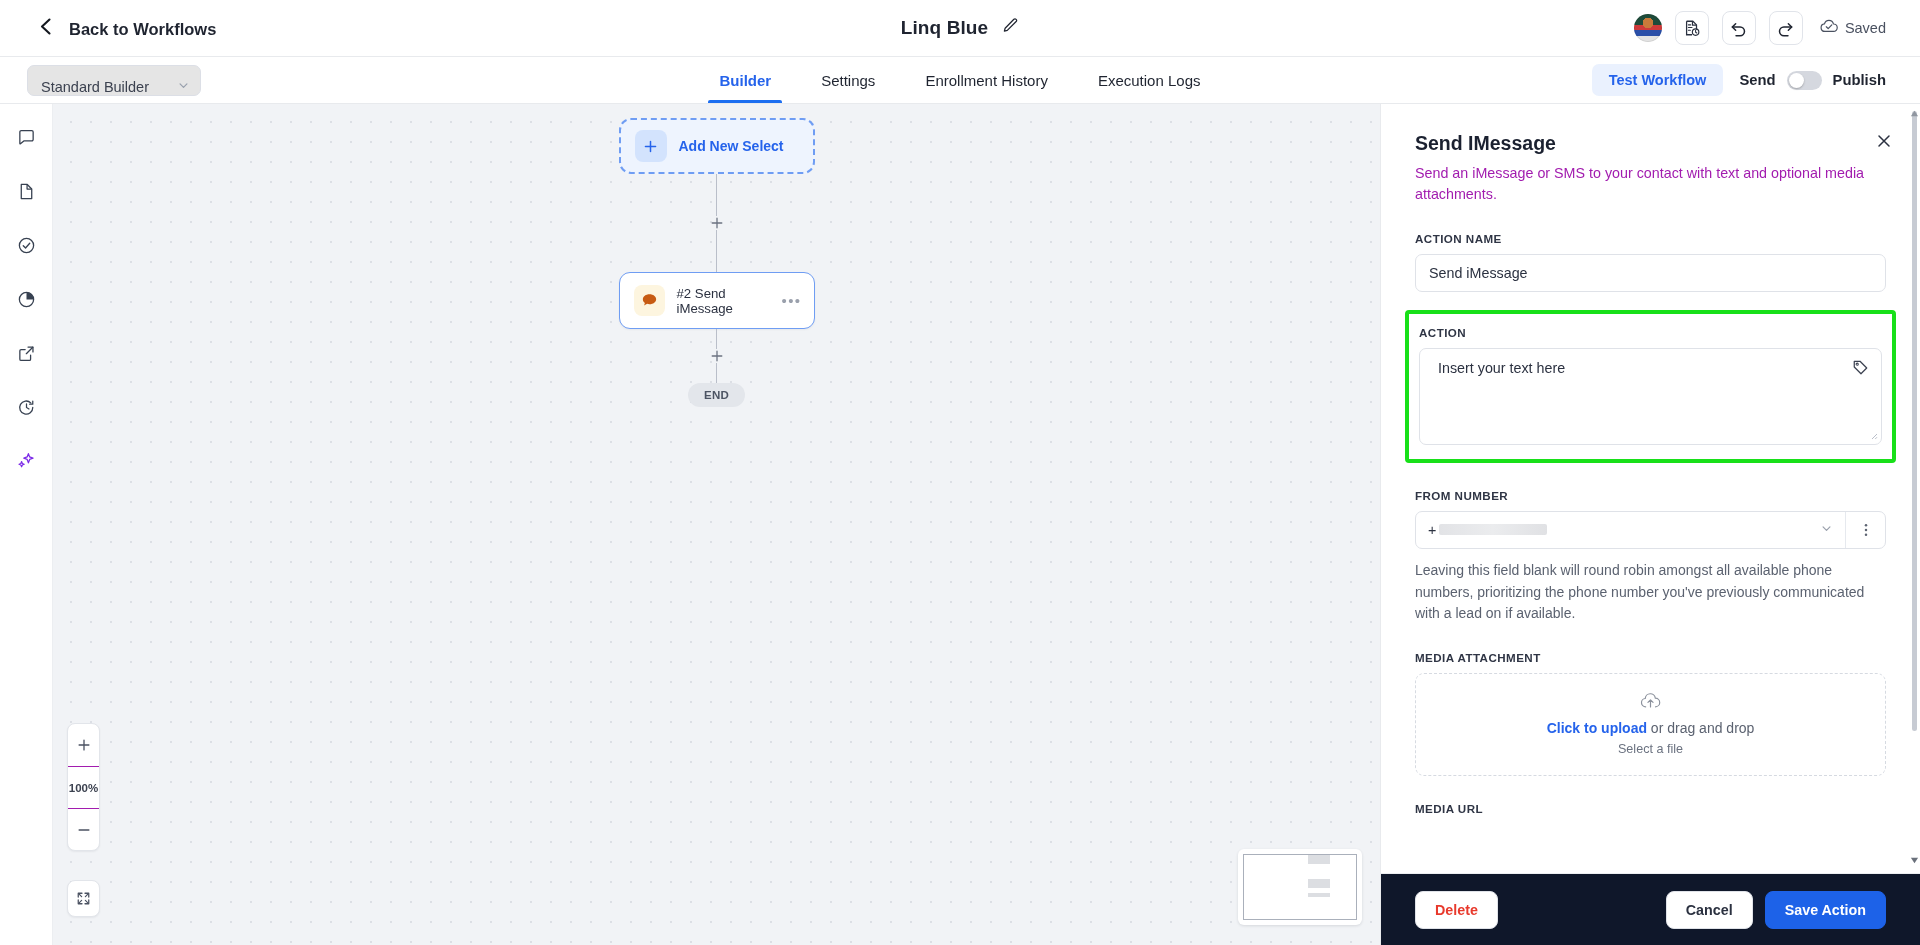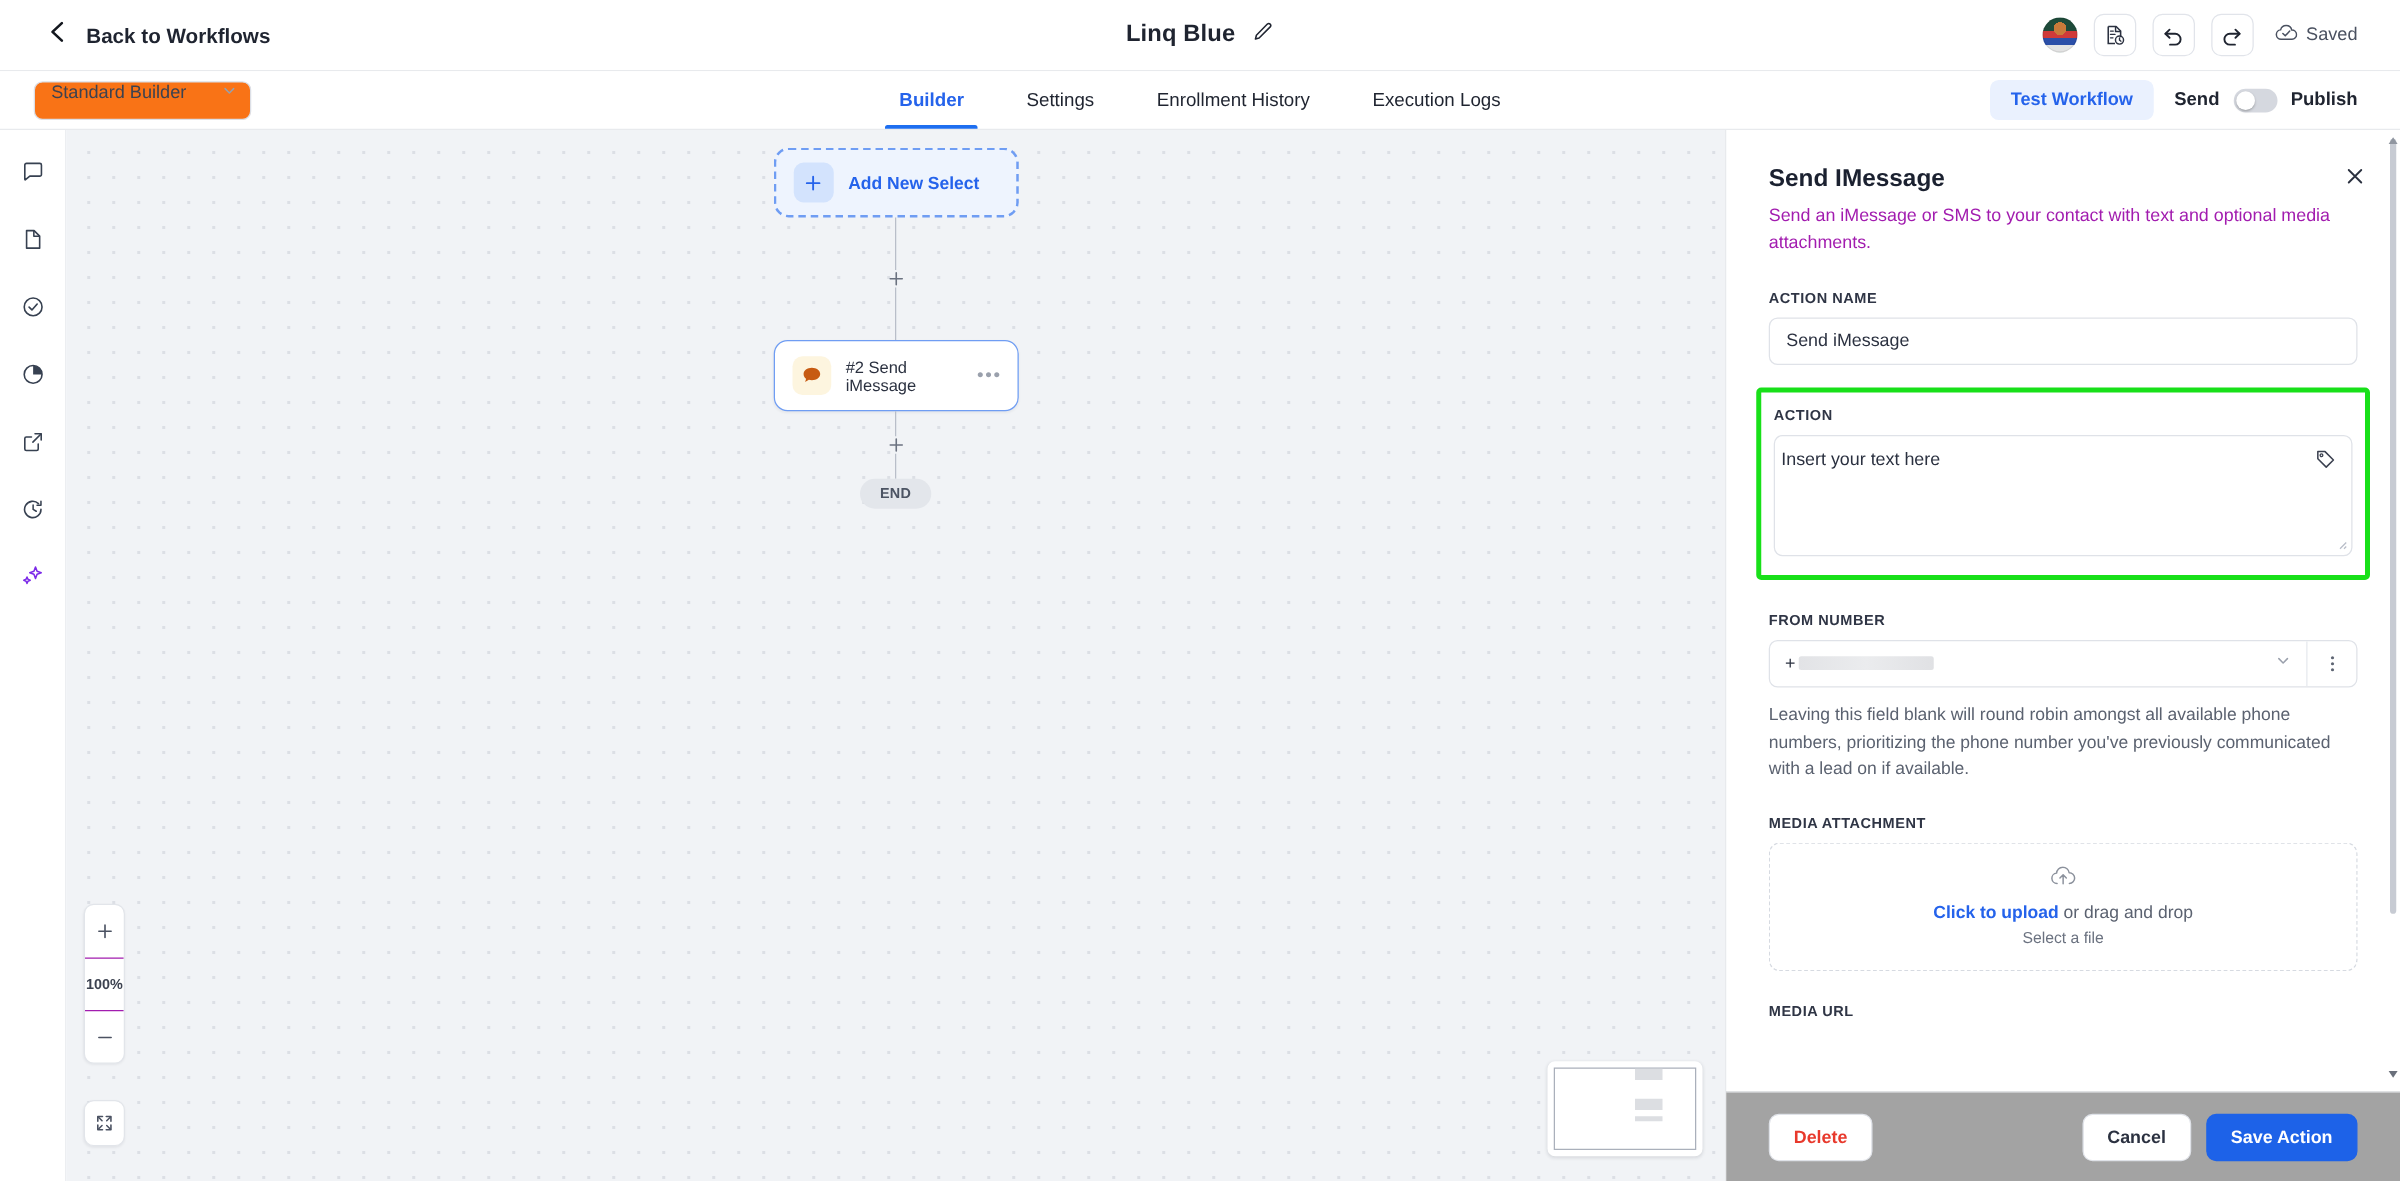--- a/index.html
+++ b/index.html
@@ -56,23 +56,23 @@
   
   .tabbar {
     height: 47px; width: 100%;
     display: flex; align-items: center;
     border-bottom: 1px solid #e8eaed;
     background: #fff; position: relative;
   }
   .builder-select {
     margin-left: 27px; width: 174px; height: 31px;
     border: 1px solid #dcdfe6; border-radius: 7px;
-    display: flex; align-items: flex-start; justify-content: space-between;
+    display: flex; align-items: flex-end; justify-content: space-between;
     padding: 0 10px 0 13px; font-size: 14.5px; color: #3c4250;
-    background: #f97316; cursor: pointer;
+    background: #e5e5e5; cursor: pointer;
   }
   .tabs {
     position: absolute; left: 0; right: 0;
     display: flex; justify-content: center; gap: 0px; height: 100%;
     pointer-events: none;
   }
   .tab {
     pointer-events: auto; cursor: pointer;
     display: flex; align-items: center; padding: 0 25px;
     font-size: 15px; color: #1f2430; height: 100%;
@@ -210,21 +210,21 @@
     font-family: "Liberation Sans", sans-serif; background: #fff; outline: none;
   }
   .content-highlight {
     margin: 18px -10px 0 -10px; padding: 6px 10px 10px 10px;
     border: 4px solid #18e019; border-radius: 4px;
   }
   .content-highlight .fld-label { margin-top: 6px; }
   .ta-wrap { position: relative; }
   .content-ta {
     width: 100%; height: 97px; border: 1px solid #dfe2e8; border-radius: 7px;
-    padding: 11px 42px 11px 5px; font-size: 14.3px; color: #2b3140;
+    padding: 11px 42px 11px 18px; font-size: 14.3px; color: #2b3140;
     font-family: "Liberation Sans", sans-serif; resize: none; outline: none;
   }
   .tag-icon { position: absolute; right: 13px; top: 11px; cursor: pointer; color: #3b4150; }
   .resize-grip { position: absolute; right: 4px; bottom: 5px; pointer-events: none; }
   .select-row {
     display: flex; align-items: stretch; width: 100%; height: 38px;
     border: 1px solid #dfe2e8; border-radius: 7px; overflow: hidden;
   }
   .select-main {
     flex: 1; display: flex; align-items: center; gap: 2px;
@@ -244,21 +244,21 @@
   .dropzone {
     border: 1.5px dashed #d6dae1; border-radius: 9px; height: 103px;
     display: flex; flex-direction: column; align-items: center; justify-content: center;
     gap: 6px; cursor: pointer;
   }
   .dz-text { font-size: 14px; color: #5b6270; }
   .dz-link { color: #2563eb; font-weight: 600; }
   .dz-sub { font-size: 12.6px; color: #6b7280; }
   .panel-footer {
     height: 72px; border-top: 1px solid #eceef1;
-    display: flex; align-items: center; padding: 0 34px; gap: 12px; background: #a3a3a3;
+    display: flex; align-items: center; padding: 0 34px; gap: 12px; background: #0f172a;
   }
   .btn {
     height: 38px; border-radius: 8px; font-size: 14.3px; font-weight: 600;
     display: flex; align-items: center; justify-content: center; cursor: pointer;
     padding: 0 19px; border: 1px solid #dfe2e8; background: #fff; color: #2b3140;
   }
   .btn-delete { color: #e8392c; }
   .btn-primary { background: #1d62e8; color: #fff; border-color: #1d62e8; }
   .spacer { flex: 1; }
   .panel-sb {

